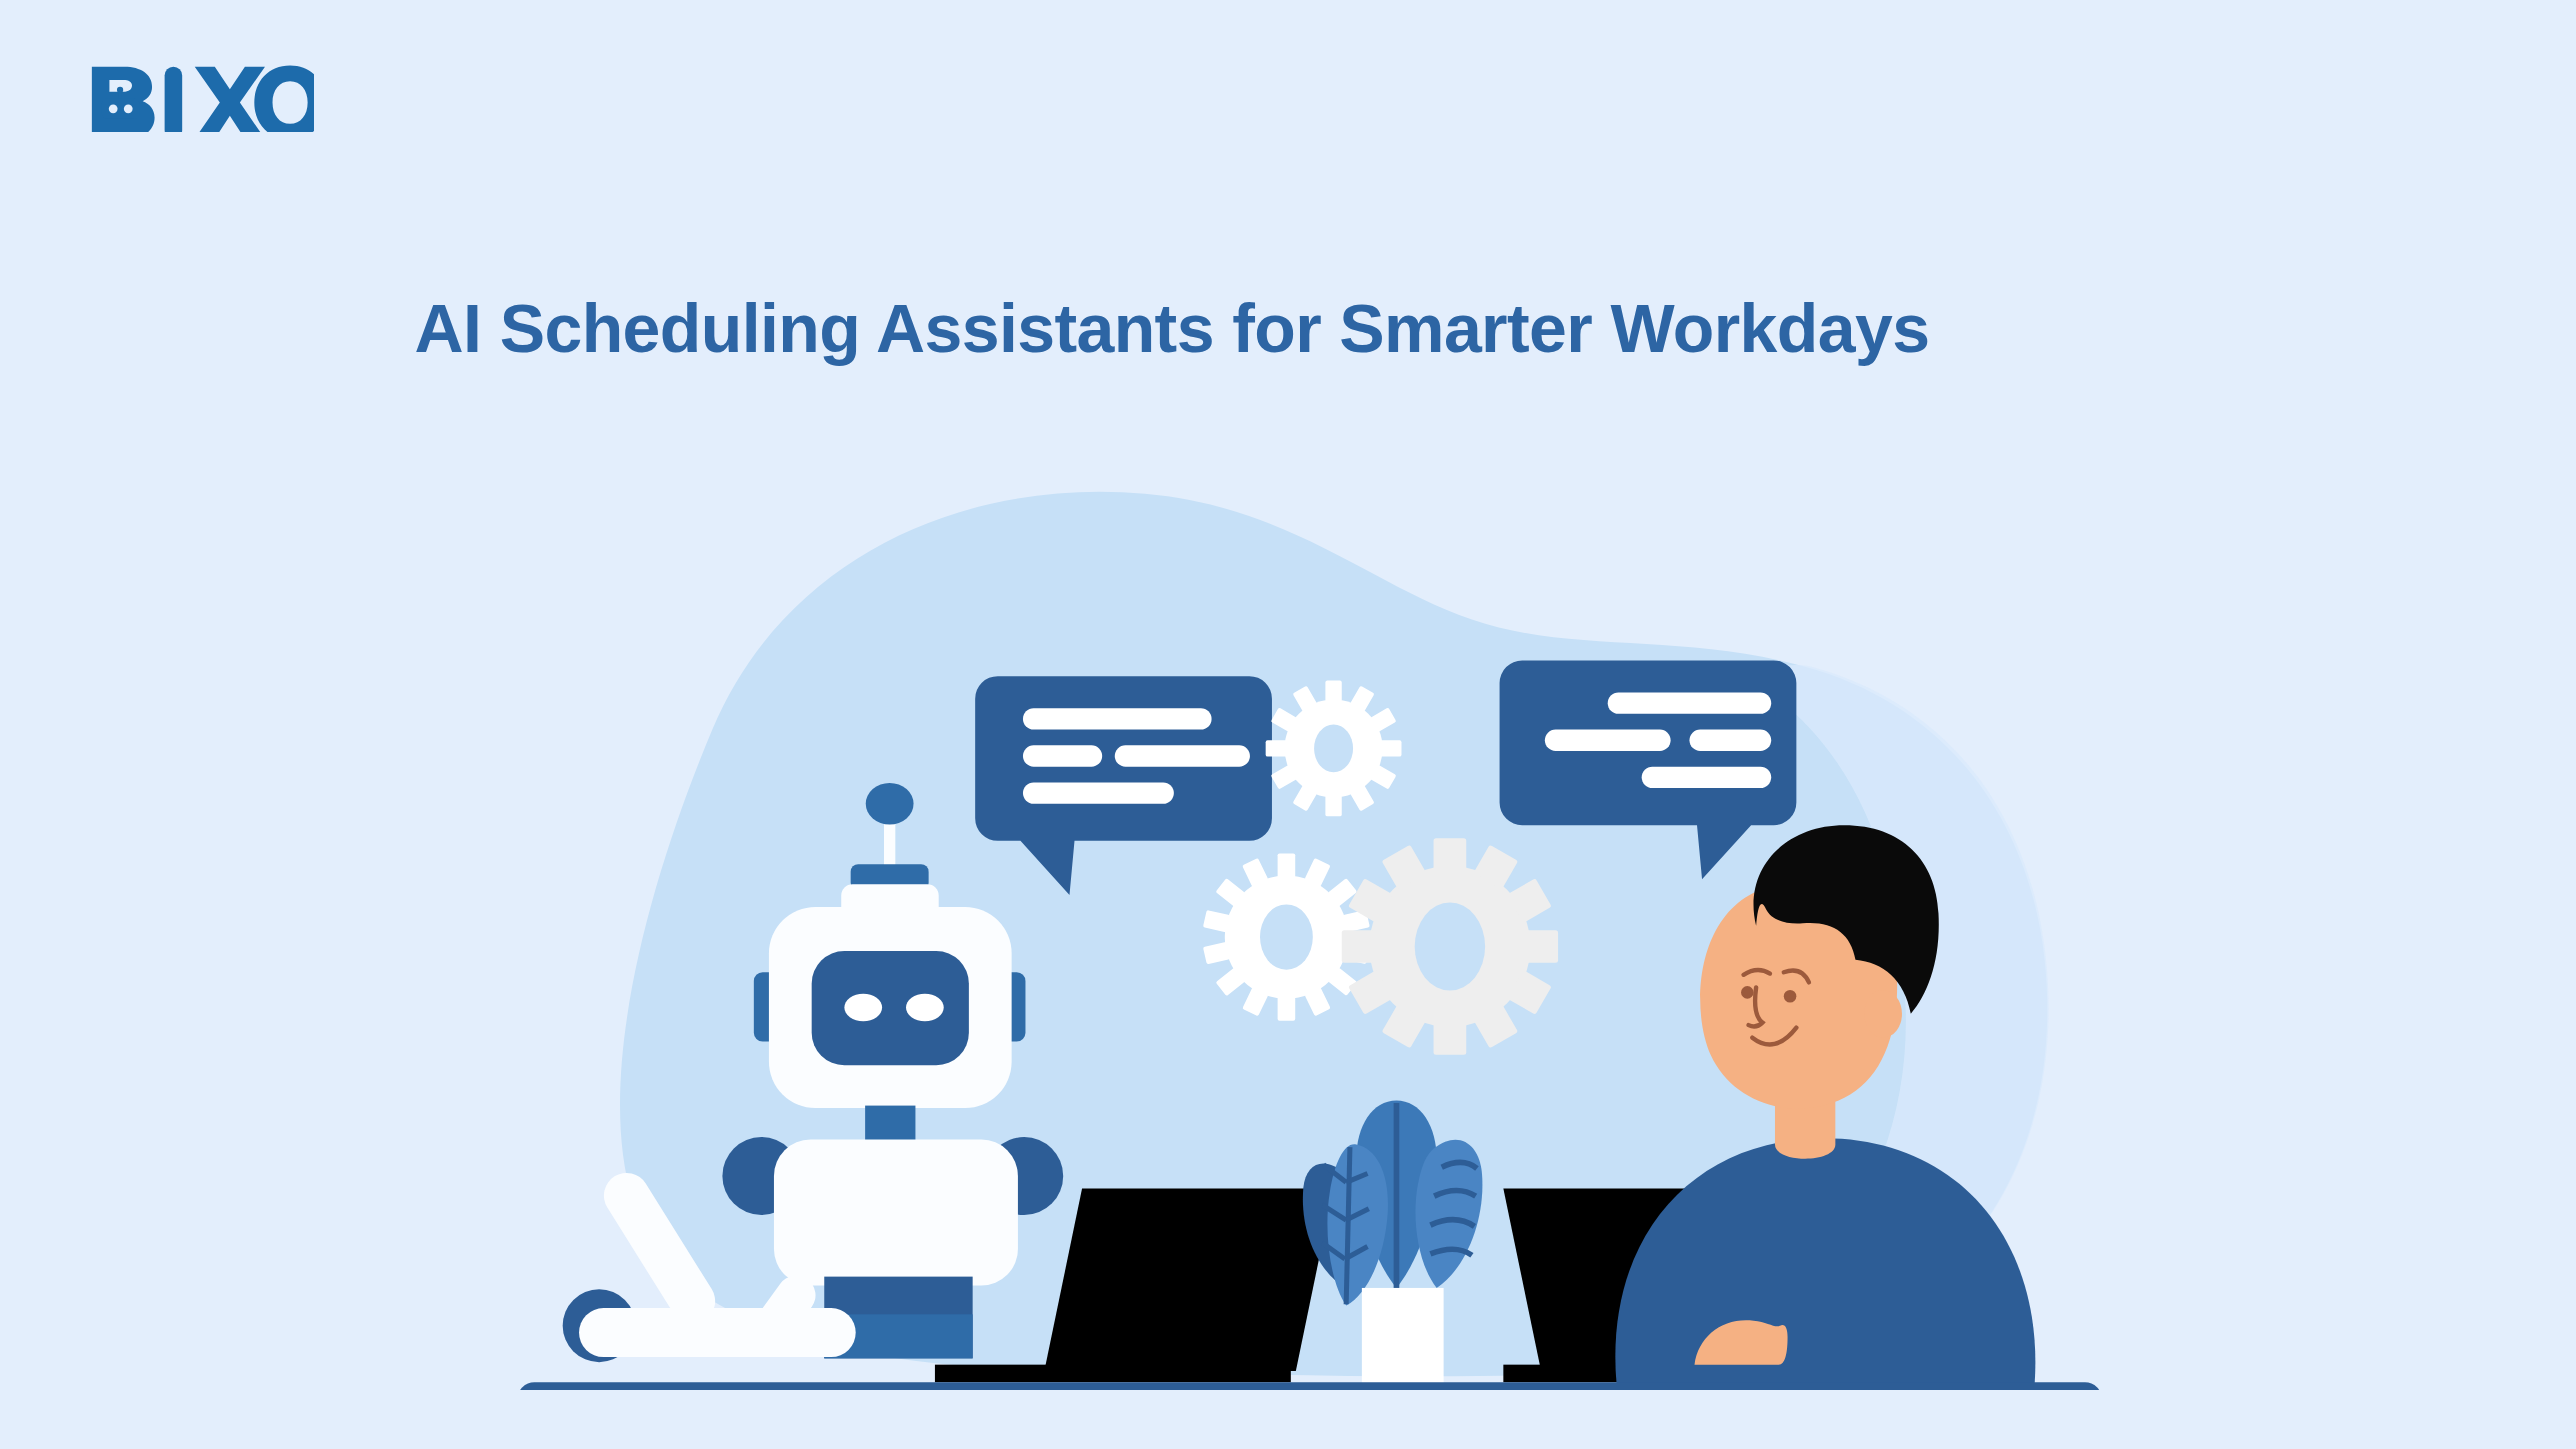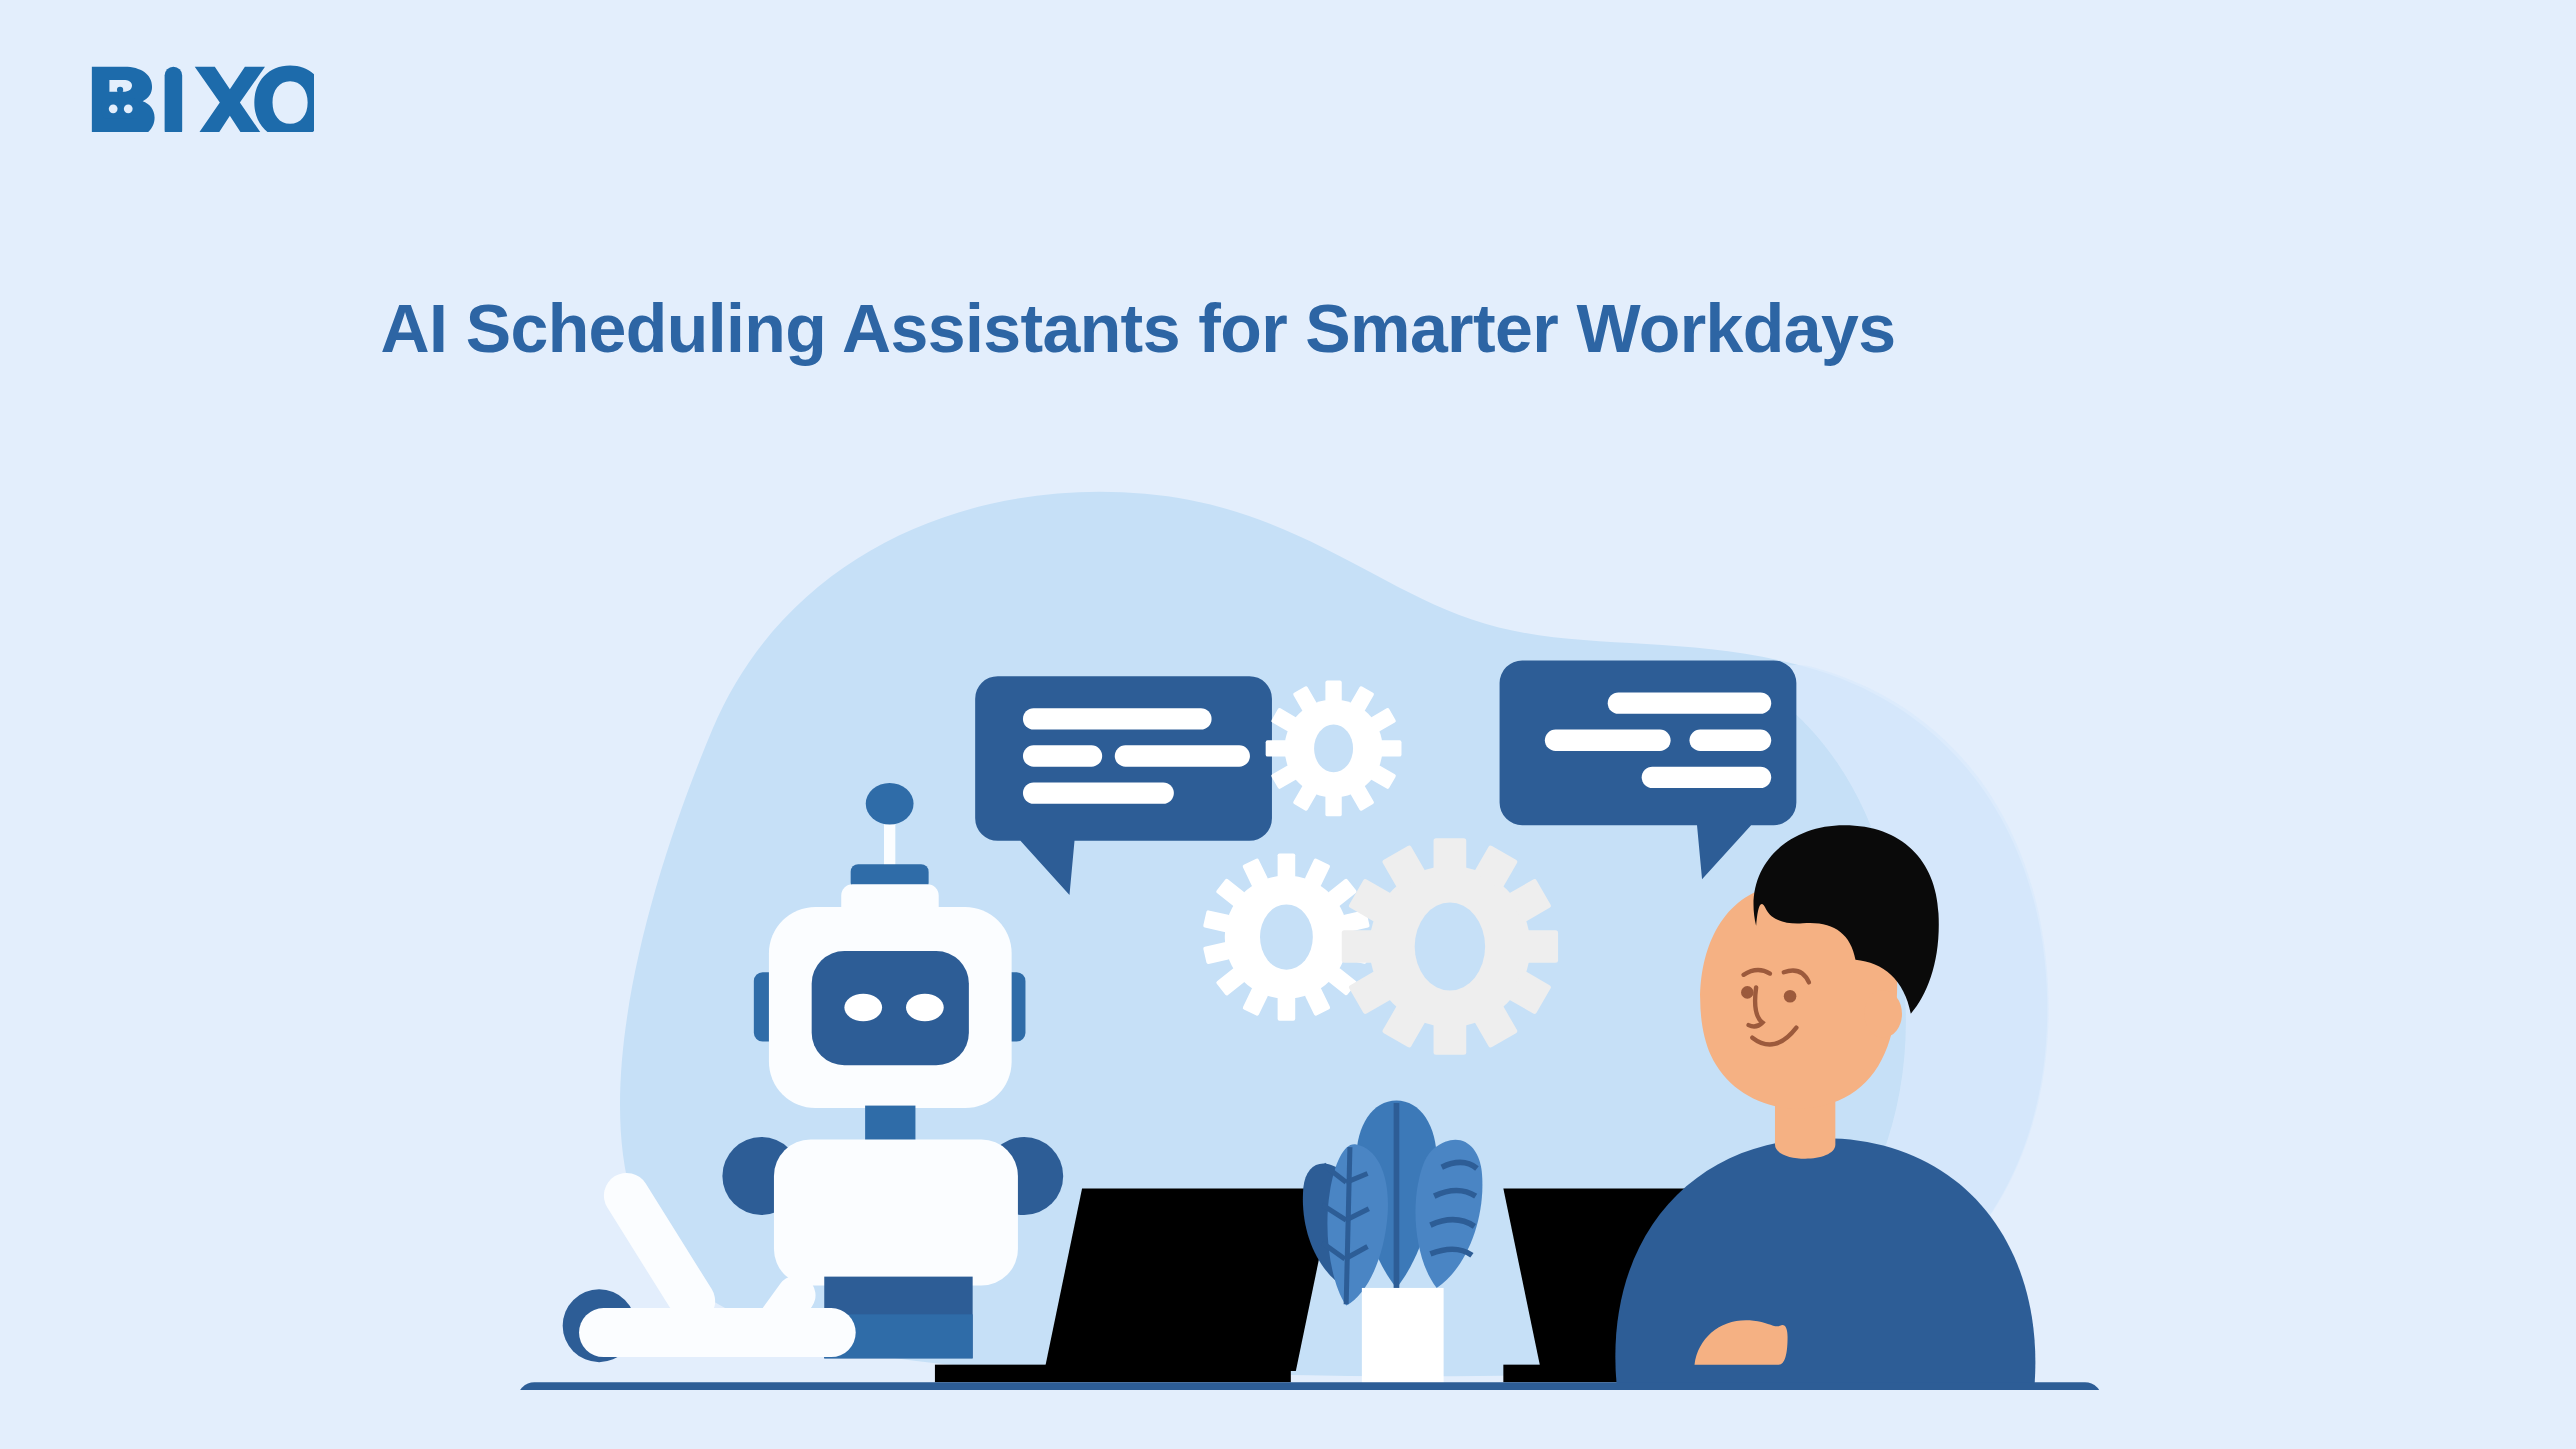--- a/index.html
+++ b/index.html
@@ -36,20 +36,21 @@
     left: 0;
     top: 245px;
     width: 2276px;
     text-align: center;
     font-size: 68px;
     line-height: 1.1;
     font-weight: bold;
     letter-spacing: -0.6px;
     color: #2d65a4;
     font-family: "Liberation Sans", sans-serif;
+    padding-left: 34px;
   }
 
   
   .illustration {
     position: absolute;
     left: 491px;
     top: 459px;
     width: 1660px;
     height: 931px;
   }

